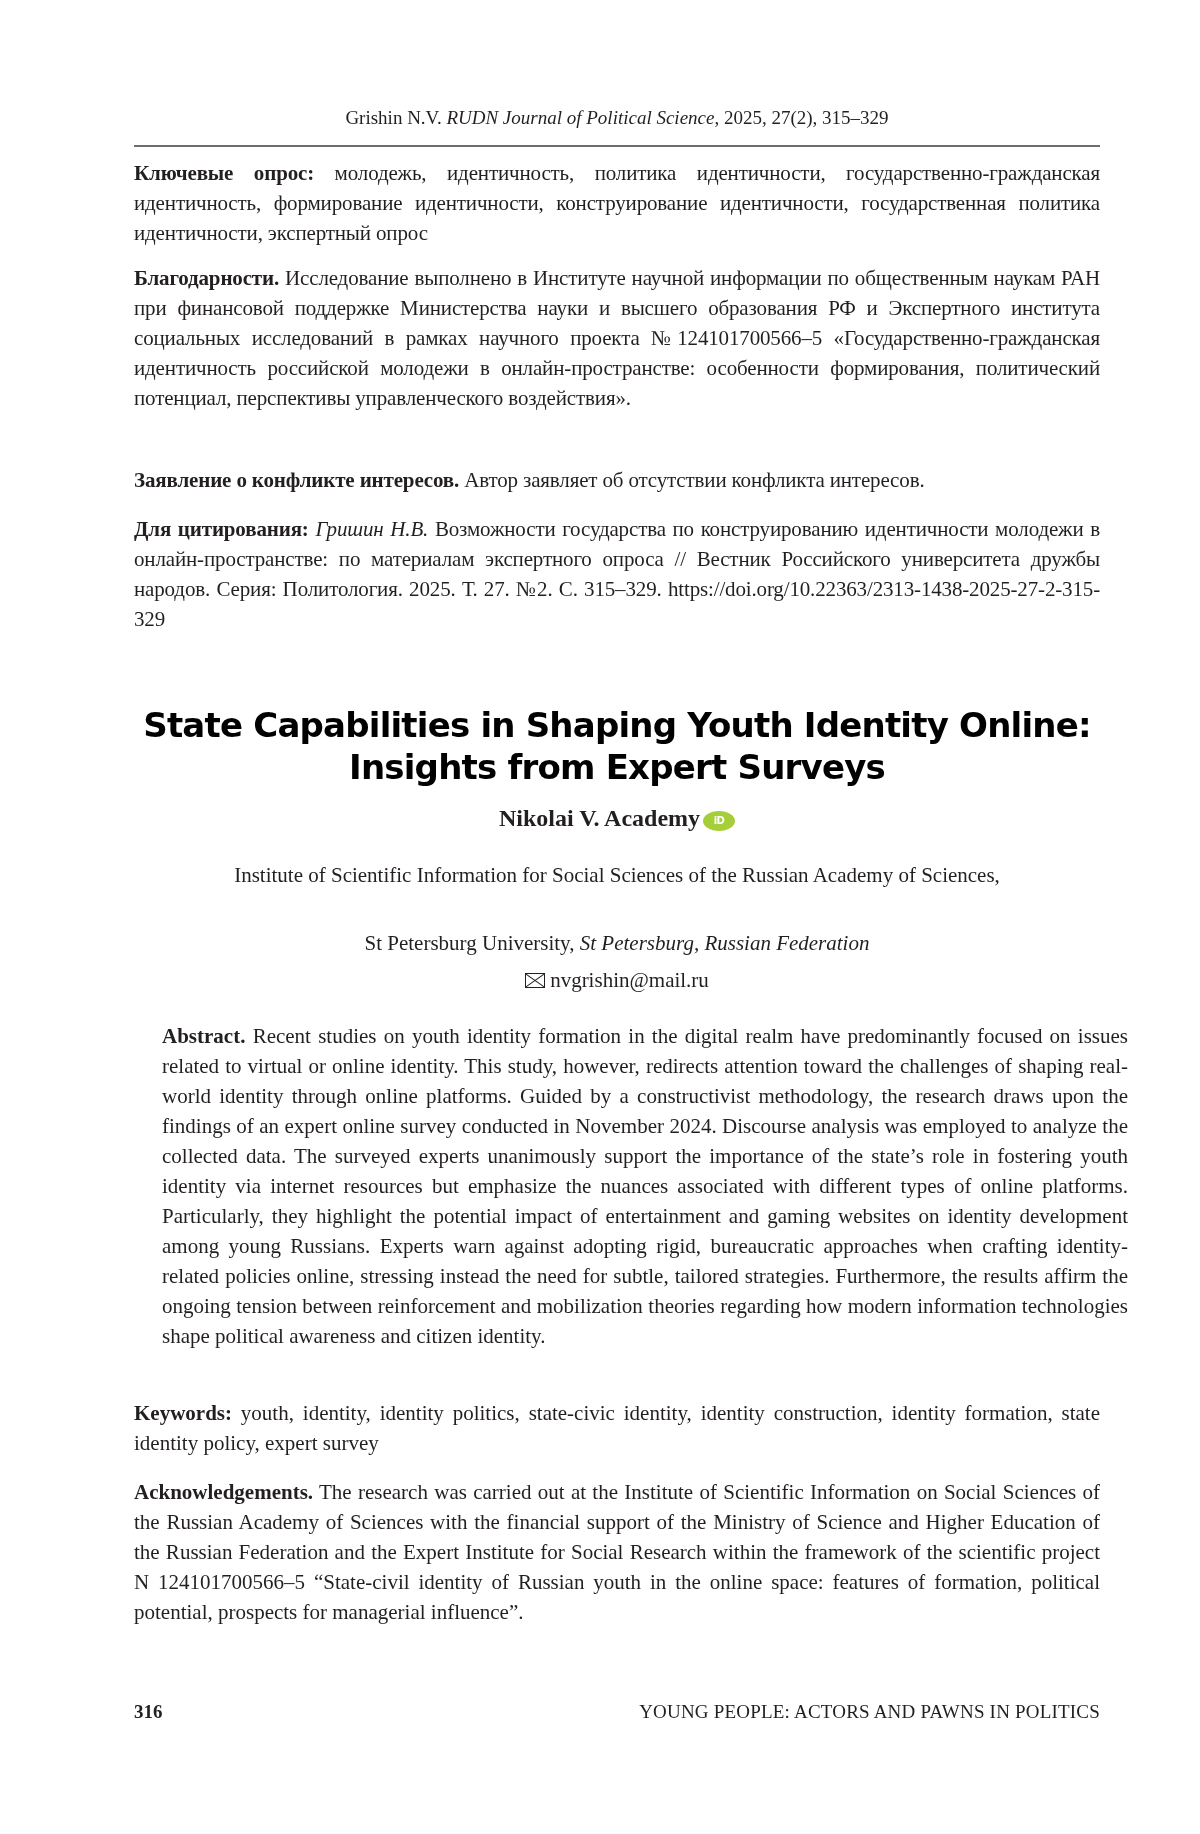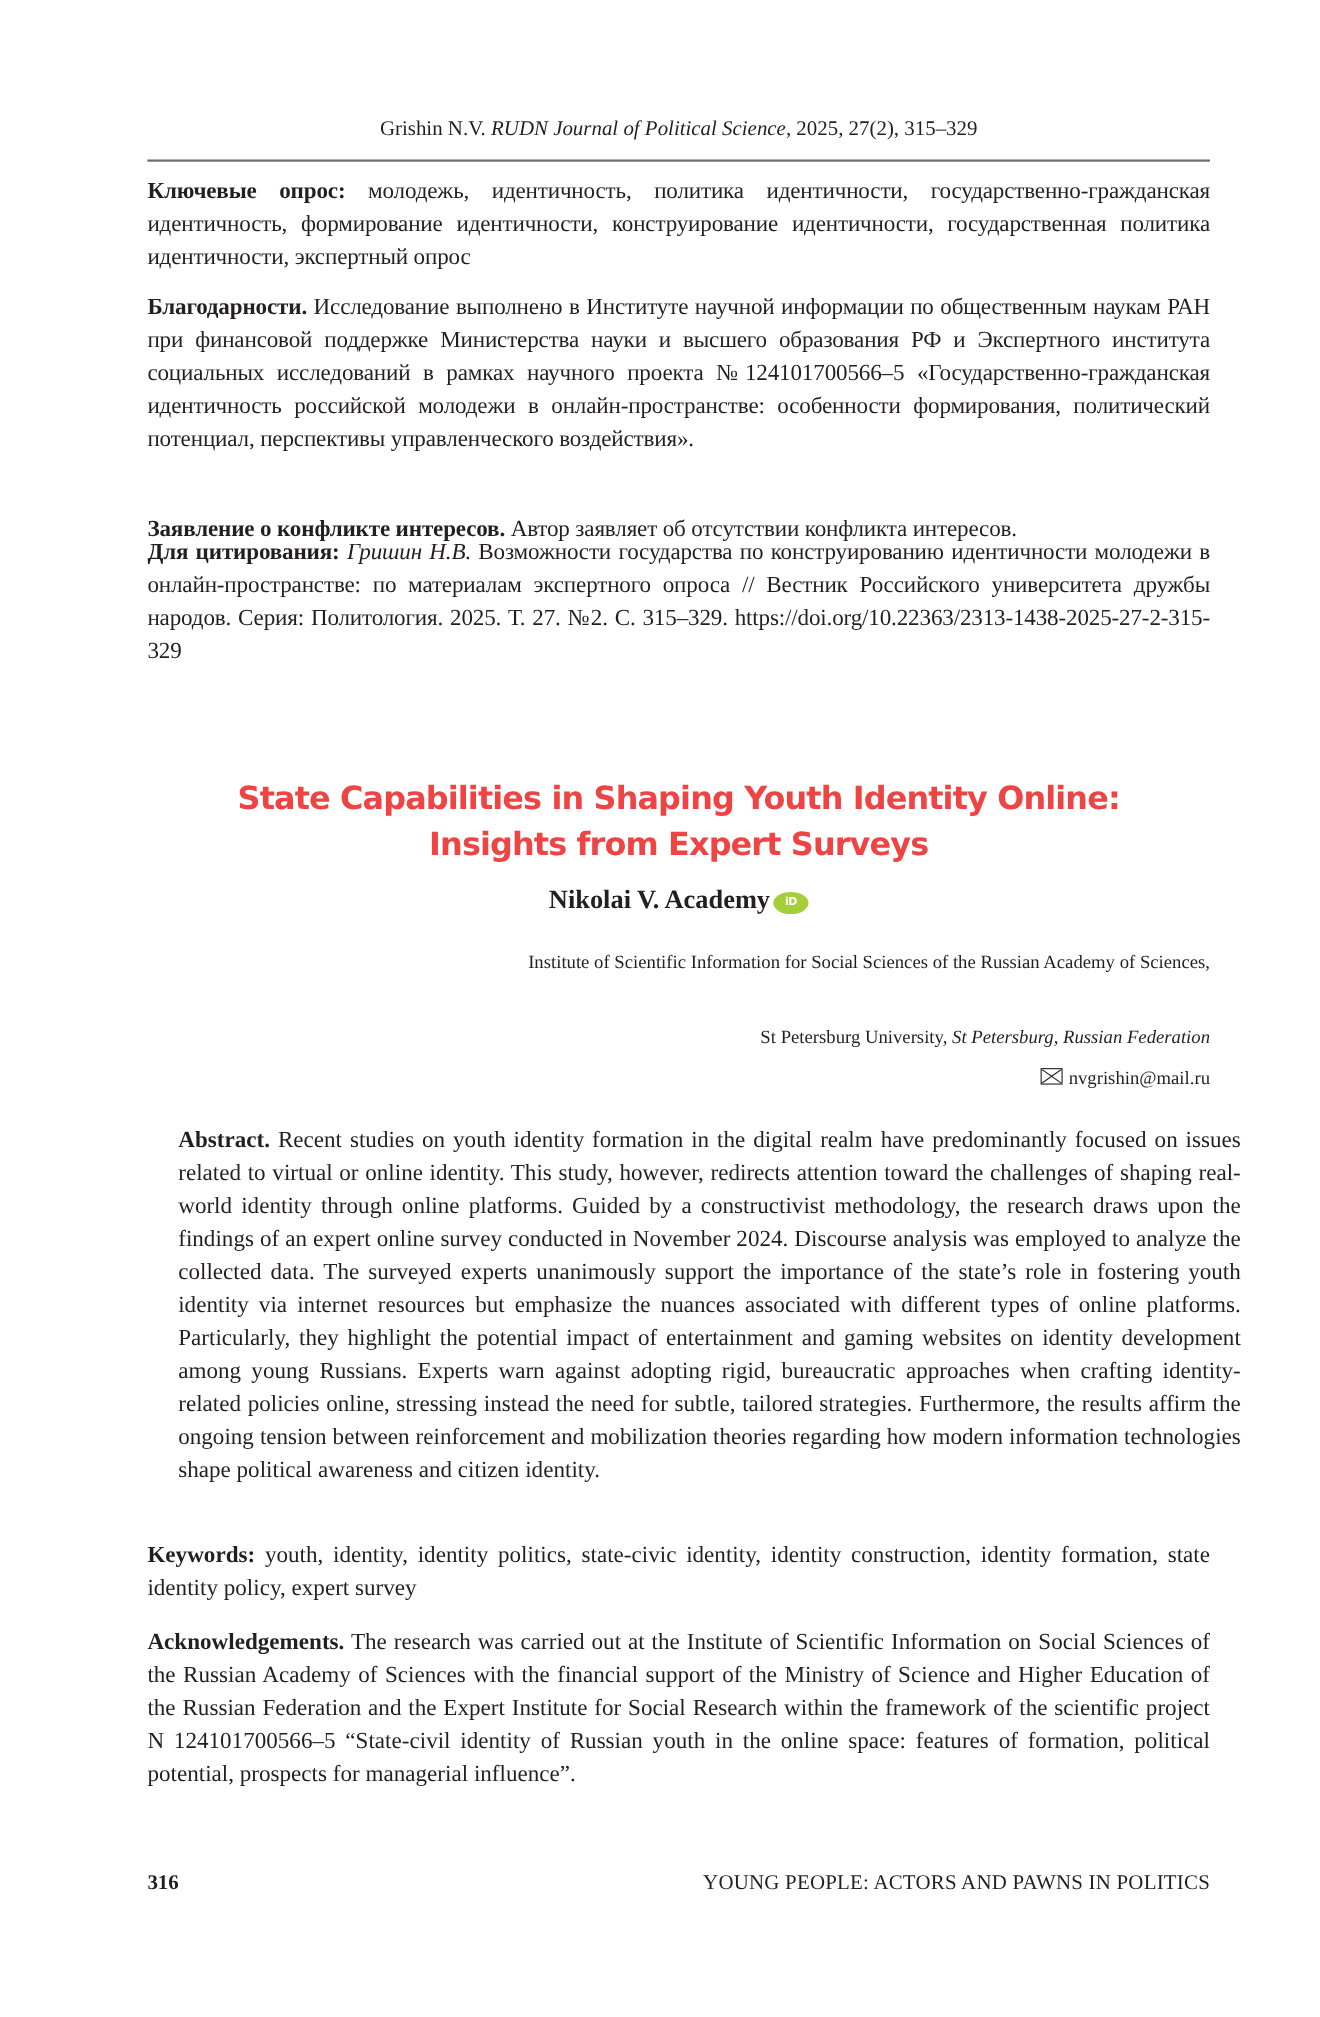--- a/index.html
+++ b/index.html
@@ -10,28 +10,28 @@
                   font-size: 19px; line-height: 26px; }
   .running-head i { font-style: italic; }
   .rule { left: 134px; width: 966px; top: 145px; height: 0; border-top: 2px solid #6d6d6d; }
   .block { left: 134px; width: 966px; font-size: 21px; line-height: 30px;
            text-align: justify; hyphens: manual; }
   .block b { font-weight: bold; }
   .block i { font-style: italic; }
   .ru { letter-spacing: -0.15px; }
   .title { left: 134px; width: 966px; top: 704px; text-align: center;
            font-family: "DejaVu Sans", sans-serif; font-weight: bold;
-           font-size: 29px; line-height: 42px; letter-spacing: -0.8px; color: #ef4444; }
+           font-size: 34px; line-height: 42px; letter-spacing: -0.8px; color: #000000; }
   .author { left: 134px; width: 966px; top: 801px; text-align: center;
             font-size: 24px; line-height: 34px; font-weight: bold; }
   .orcid { display: inline-block; width: 32px; height: 20px; border-radius: 50%;
            background: #a6ce39; color: #fff; font-family: "DejaVu Sans", sans-serif;
            font-size: 10px; font-weight: bold; line-height: 20px; text-align: center;
            vertical-align: 2px; margin-left: 3px; letter-spacing: -0.5px; }
-  .affil { left: 134px; width: 966px; text-align: right; font-size: 17px; line-height: 30px; }
+  .affil { left: 134px; width: 966px; text-align: center; font-size: 21px; line-height: 30px; }
   .affil i { font-style: italic; }
   .envelope { display: inline-block; width: 20px; height: 15px; border: 1.6px solid #231f20;
               position: relative; vertical-align: -1px; margin-right: 5px; box-sizing: border-box; overflow: hidden; }
   .envelope::before, .envelope::after { content: ""; position: absolute; left: -3px; top: 5.5px;
               width: 24px; height: 1.4px; background: #231f20; }
   .envelope::before { transform: rotate(35deg); }
   .envelope::after { transform: rotate(-35deg); }
   .footer-page { left: 134px; top: 1698px; font-size: 19px; line-height: 28px; font-weight: bold; }
   .footer-section { right: 100px; top: 1698px; font-size: 19px; line-height: 28px; letter-spacing: 0.2px; }
 </style>
@@ -52,21 +52,21 @@
 <div class="abs block ru" style="top:263px;">
   <b>Благодарности.</b>
   <span>Исследование выполнено в Институте научной информации по общественным наукам РАН при финансовой поддержке Министерства науки и высшего образования РФ и Экспертного института социальных исследований в рамках научного проекта №124101700566–5 «Государственно-гражданская идентичность российской молодежи в онлайн-пространстве: особенности формирования, политический потенциал, перспективы управленческого воздействия».</span>
 </div>
 
 <div class="abs block ru" style="top:465px;">
   <b>Заявление о конфликте интересов.</b>
   <span>Автор заявляет об отсутствии конфликта интересов.</span>
 </div>
 
-<div class="abs block ru" style="top:486px;">
+<div class="abs block ru" style="top:514px;">
   <b>Для цитирования:</b>
   <i>Гришин Н.В.</i>
   <span>Возможности государства по конструированию идентичности молодежи в онлайн-пространстве: по материалам экспертного опроса // Вестник Российского университета дружбы народов. Серия: Политология. 2025. Т. 27. №2. С. 315–329. https://doi.org/10.22363/2313-1438-2025-27-2-315-329</span>
 </div>
 
 <div class="abs title">
   <div>State Capabilities in Shaping Youth Identity Online:</div>
   <div>Insights from Expert Surveys</div>
 </div>
 

